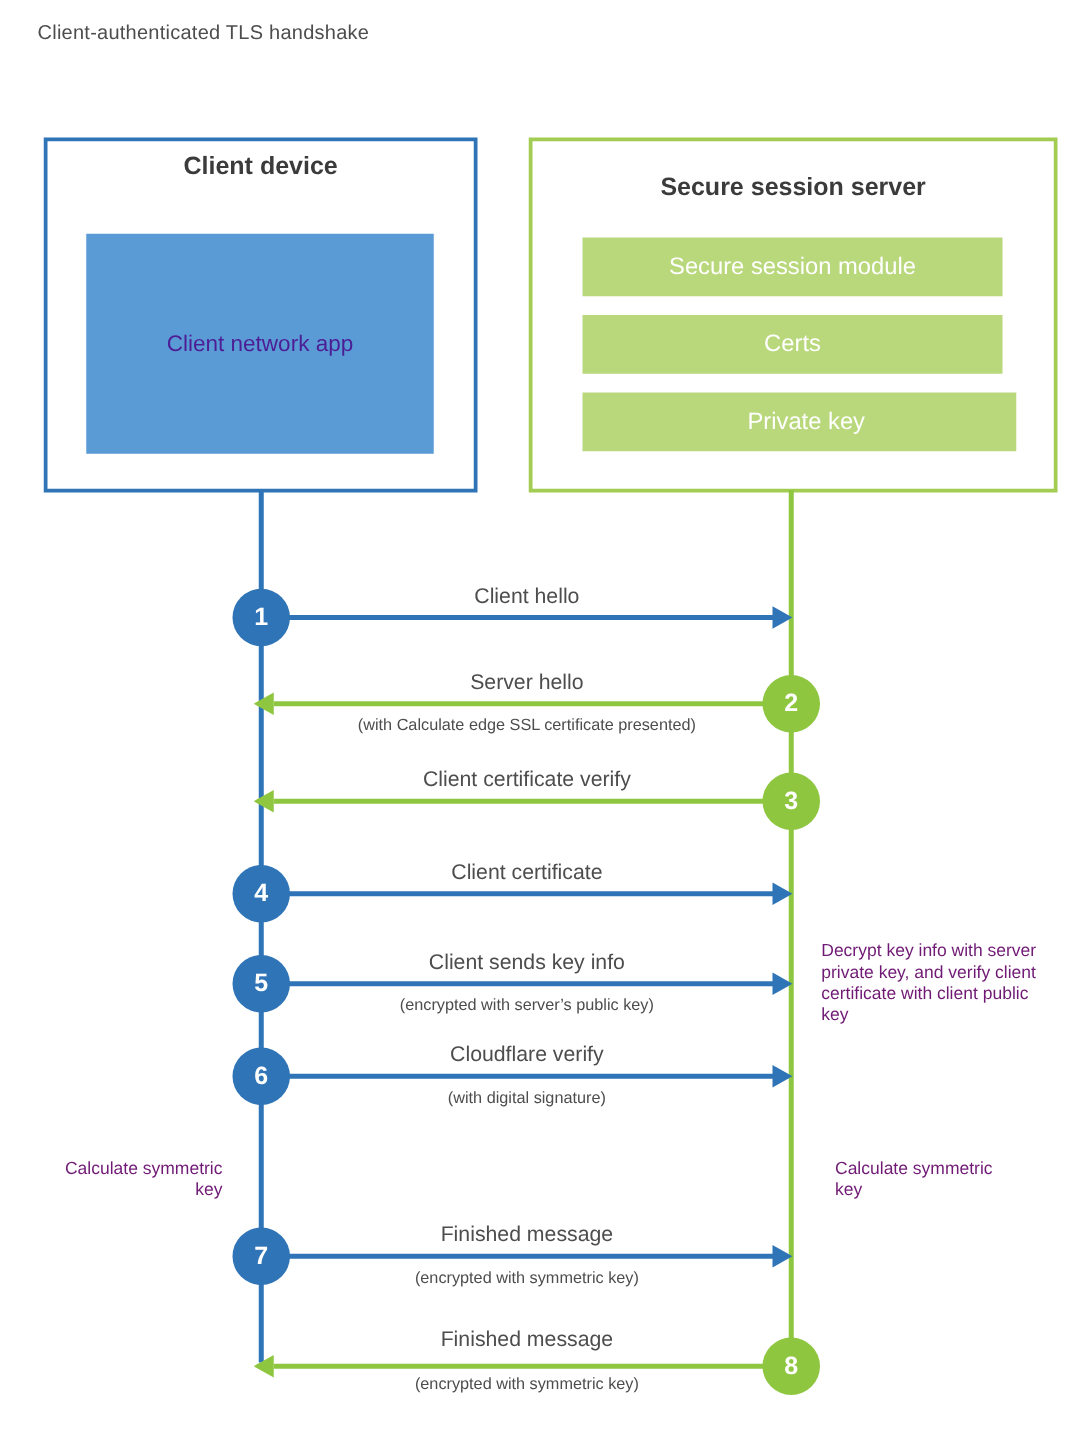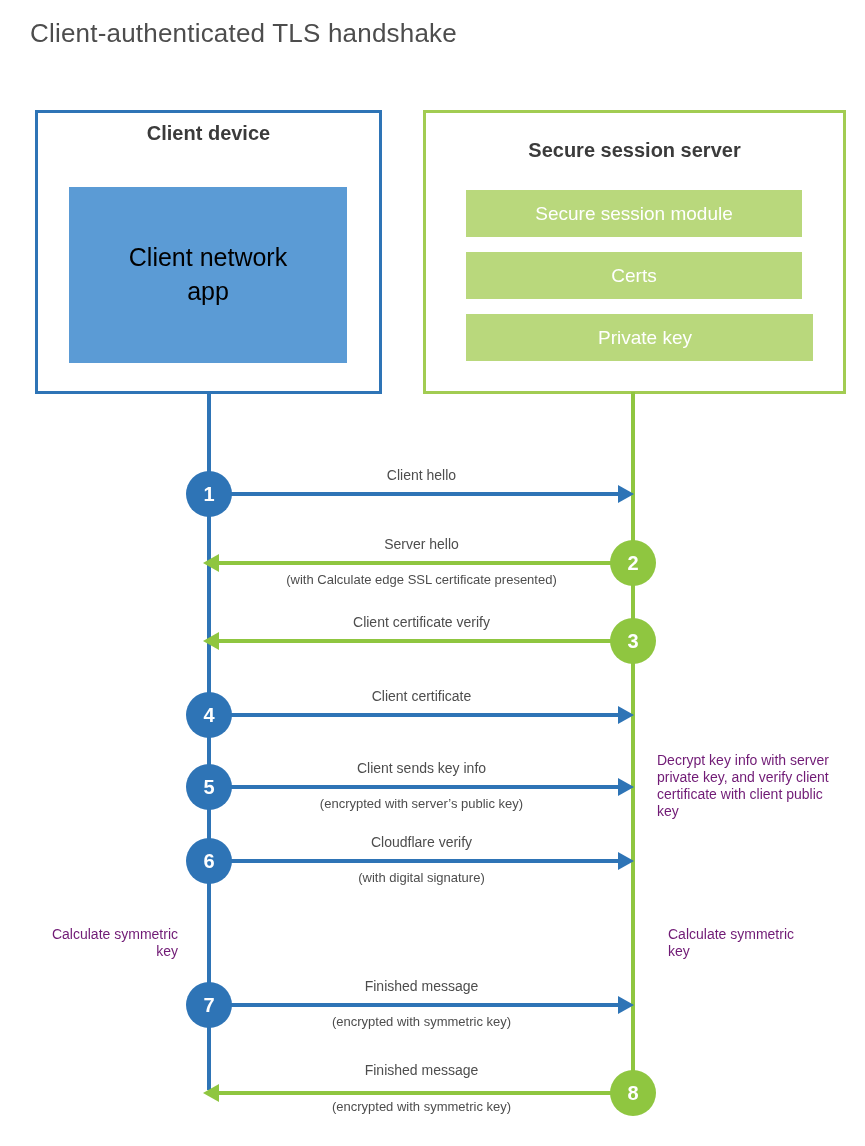--- a/index.html
+++ b/index.html
@@ -8,21 +8,21 @@
     width: 865px;
     height: 1146px;
     background: #ffffff;
     font-family: "Liberation Sans", "DejaVu Sans", sans-serif;
     overflow: hidden;
   }
   .abs { position: absolute; }
 
   .page-title {
     left: 30px; top: 18px;
-    font-size: 26px;
+    font-size: 16px;
     font-weight: 400;
     color: #4d4d4d;
     letter-spacing: 0.2px;
   }
 
   
   .client-box {
     left: 35px; top: 110px; width: 347px; height: 284px;
     border: 3px solid #2e74b6;
     box-sizing: border-box;
@@ -42,21 +42,21 @@
   }
   .client-box-title { left: 35px; top: 122px; width: 347px; }
   .server-box-title { left: 423px; top: 139px; width: 423px; }
 
   .client-app {
     left: 69px; top: 187px; width: 278px; height: 176px;
     background: #5b9bd5;
     display: flex; align-items: center; justify-content: center;
   }
   .client-app span {
-    color: #000000; font-size: 25px; text-align: center;
+    color: #4c1d95; font-size: 18px; text-align: center;
     width: 180px; line-height: 1.35;
   }
   .server-bar {
     left: 466px; width: 336px; height: 47px;
     background: #b9d87c;
     display: flex; align-items: center; justify-content: center;
     color: #ffffff; font-size: 19px;
   }
   .bar-1 { top: 190px; }
   .bar-2 { top: 252px; }
@@ -90,21 +90,21 @@
   }
   .head.left {
     left: 203px;
     border-top: 9px solid transparent;
     border-bottom: 9px solid transparent;
     border-right: 16px solid #8fc640;
   }
 
   
   .msg { left: 209px; width: 425px; text-align: center; color: #4d4d4d; }
-  .msg.label { font-size: 14px; }
+  .msg.label { font-size: 17px; }
   .msg.note { font-size: 13px; }
 
   .side-note { color: #701a75; font-size: 14px; line-height: 17px; }
   .decrypt-note { left: 657px; top: 752px; width: 176px; text-align: left; }
   .calc-left { left: 38px; top: 926px; width: 140px; text-align: right; }
   .calc-right { left: 668px; top: 926px; width: 140px; text-align: left; }
 </style>
 </head>
 <body>
 

